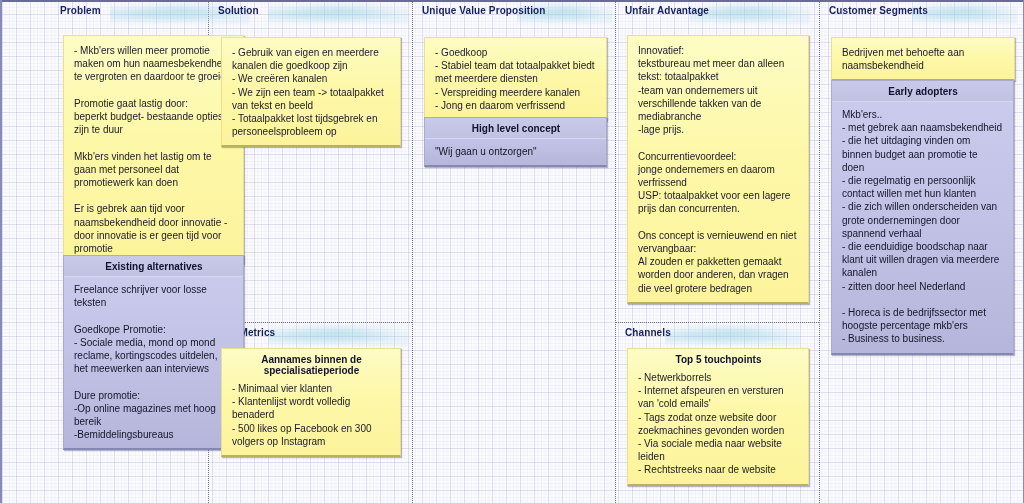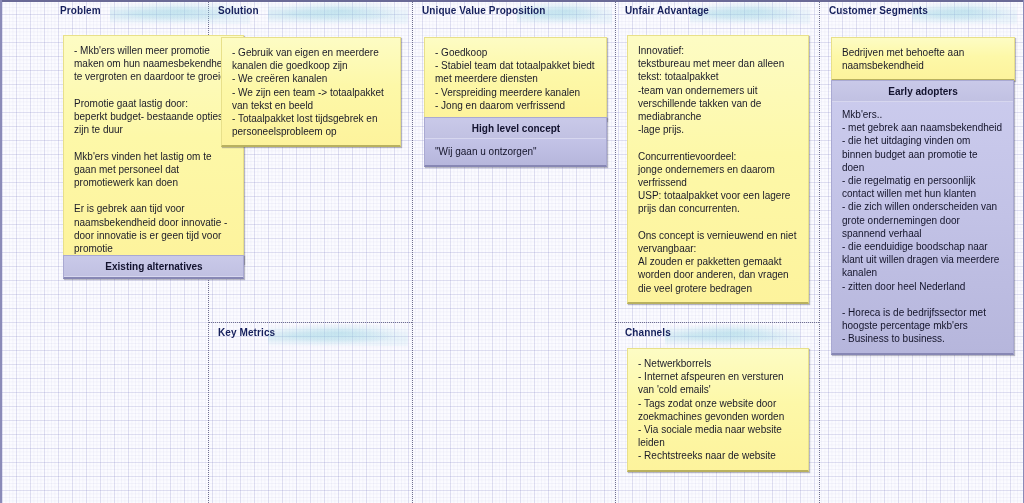--- a/index.html
+++ b/index.html
@@ -141,20 +141,32 @@
 promotiewerk kan doen
 
 Er is gebrek aan tijd voor
 naamsbekendheid door innovatie -
 door innovatie is er geen tijd voor
 promotie</div>
     </div>
 
     <div class="note note-purple" style="left:13px; top:255px; width:181px;">
       <div class="note-title">Existing alternatives</div>
+      <div class="note-body">Freelance schrijver voor losse
+teksten
+
+Goedkope Promotie:
+- Sociale media, mond op mond
+reclame, kortingscodes uitdelen,
+het meewerken aan interviews
+
+Dure promotie:
+-Op online magazines met hoog
+bereik
+-Bemiddelingsbureaus</div>
     </div>
   </div>
 
   <div class="cell" style="left:206px; top:0; width:204px; height:322px;">
     <div class="watermark" style="left:60px; width:140px;"></div>
     <div class="sec-head">Solution</div>
 
     <div class="note note-yellow" style="left:13px; top:37px; width:180px;">
       <div class="note-body">- Gebruik van eigen en meerdere
 kanalen die goedkoop zijn
@@ -163,20 +175,29 @@
 van tekst en beeld
 - Totaalpakket lost tijdsgebrek en
 personeelsprobleem op</div>
     </div>
   </div>
 
   <div class="cell" style="left:206px; top:322px; width:204px; height:181px;">
     <div class="watermark" style="left:60px; width:140px;"></div>
     <div class="sec-head">Key Metrics</div>
 
+    <div class="note note-yellow" style="left:13px; top:26px; width:180px;">
+      <div class="note-title" style="white-space:pre-wrap;">Aannames binnen de
+specialisatieperiode</div>
+      <div class="note-body">- Minimaal vier klanten
+- Klantenlijst wordt volledig
+benaderd
+- 500 likes op Facebook en 300
+volgers op Instagram</div>
+    </div>
   </div>
 
   <div class="cell" style="left:410px; top:0; width:203px; height:496px;">
     <div class="watermark" style="left:105px; width:95px;"></div>
     <div class="sec-head">Unique Value Proposition</div>
 
     <div class="note note-yellow" style="left:12px; top:37px; width:183px;">
       <div class="note-body">- Goedkoop
 - Stabiel team dat totaalpakket biedt
 met meerdere diensten
@@ -215,20 +236,21 @@
 worden door anderen, dan vragen
 die veel grotere bedragen</div>
     </div>
   </div>
 
   <div class="cell" style="left:613px; top:322px; width:204px; height:181px;">
     <div class="watermark" style="left:50px; width:135px;"></div>
     <div class="sec-head">Channels</div>
 
     <div class="note note-yellow" style="left:12px; top:26px; width:182px;">
+      <div class="note-title">Top 5 touchpoints</div>
       <div class="note-body">- Netwerkborrels
 - Internet afspeuren en versturen
 van 'cold emails'
 - Tags zodat onze website door
 zoekmachines gevonden worden
 - Via sociale media naar website
 leiden
 - Rechtstreeks naar de website</div>
     </div>
   </div>

